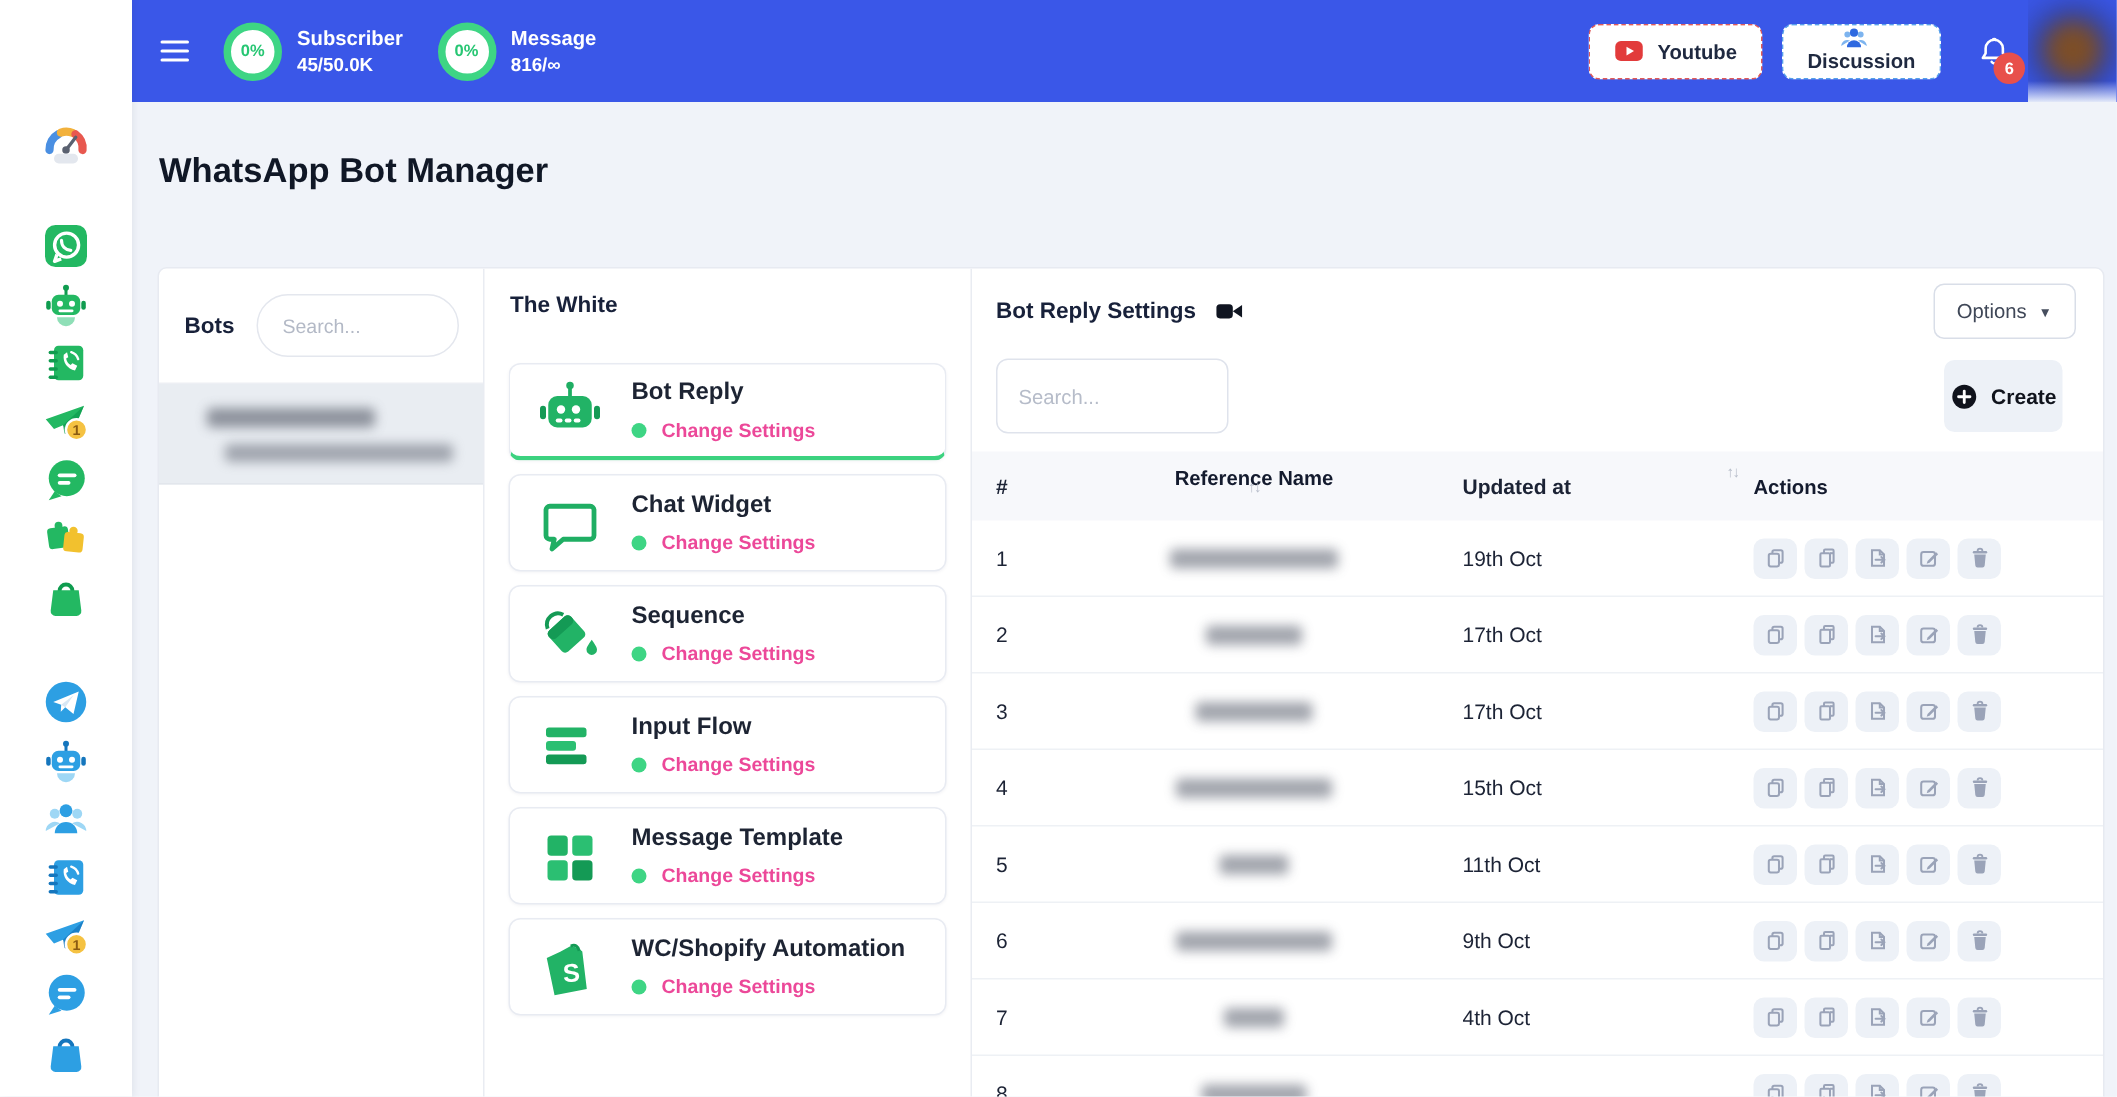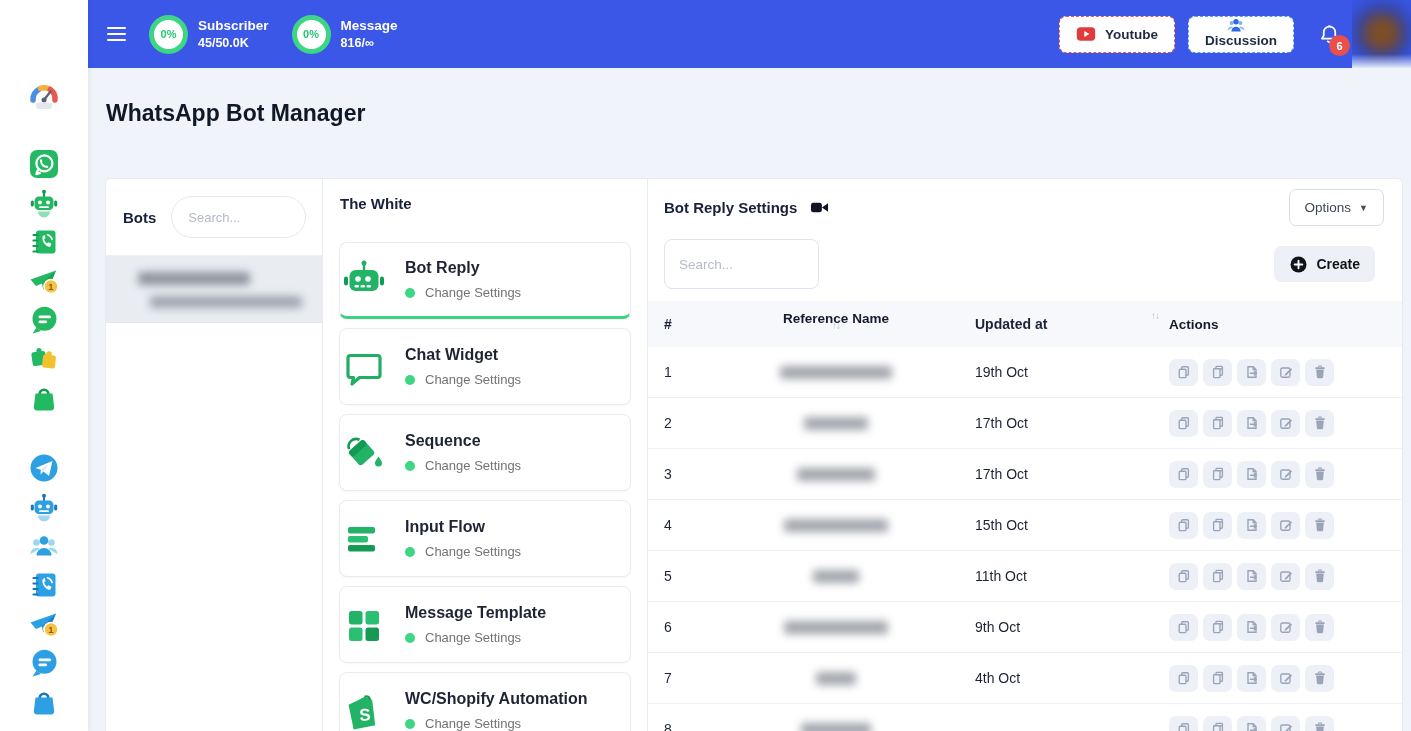--- a/index.html
+++ b/index.html
@@ -59,45 +59,45 @@
   .pill-search::placeholder { color:#b3b9c6; }
   .bots-divider { border-top:1px solid #edeff4; }
   .bot-item { background:#e9edf2; padding:16px 0 14px 32px; border-bottom:1px solid #e2e6ec; cursor:pointer; }
   .blur-line { display:block; height:13px; border-radius:3px; background:#6f7480; filter:blur(4px); opacity:.75; }
   .bot-item .blur-line + .blur-line { margin-top:11px; margin-left:12px; height:12px; opacity:.6; }
 
   
   .col-nav { width:325px; border-right:1px solid #e9ecf2; flex:none; padding:0 16px; }
   .nav-head { padding:16px 0 0 1px; font-size:15px; font-weight:700; color:#18213a; }
   .nav-cards { margin-top:30px; }
-  .nav-card { position:relative; border:1px solid #e8ebf2; border-radius:8px; height:77px; margin-bottom:9px;
-    display:flex; align-items:center; padding:0 0; background:#fff; cursor:pointer;
+  .nav-card { position:relative; border:1px solid #e8ebf2; border-radius:8px; height:65px; margin-bottom:9px;
+    display:flex; align-items:center; padding:0 16px; background:#fff; cursor:pointer;
     box-shadow:0 1px 2px rgba(25,35,65,.04); }
   .nav-card.active { border-bottom:3px solid #3cd27f; }
   .nav-ico { width:48px; height:48px; flex:none; }
   .nav-ico svg { width:100%; height:100%; display:block; }
   .nav-text { margin-left:17px; }
   .nav-title { font-size:16px; font-weight:600; color:#1d2433; }
   .nav-sub { display:flex; align-items:center; margin-top:8px; }
   .dot { width:10px; height:10px; border-radius:50%; background:#3ed584; margin-right:10px; flex:none; }
-  .nav-link { font-size:13px; font-weight:400; color:#737373; }
+  .nav-link { font-size:13px; font-weight:700; color:#ec4899; }
 
   
   .col-table { flex:1; display:flex; flex-direction:column; }
   .tbl-head { display:flex; align-items:center; padding:10px 18px 0 16px; }
   .tbl-title { font-size:15px; font-weight:700; color:#18213a; }
   .cam { margin-left:13px; width:19px; height:19px; }
   .options-btn { margin-left:auto; height:37px; border:1px solid #d9dee8; border-radius:7px; background:#fff;
     padding:0 15px; font-size:13.5px; color:#3f4757; display:flex; align-items:center; cursor:pointer; }
   .caret { margin-left:8px; font-size:9px; color:#464e5e; }
   .tbl-toolbar { display:flex; align-items:center; padding:13px 27px 12px 16px; }
   .box-search { width:155px; height:50px; border:1px solid #dfe3ec; border-radius:8px; padding:0 14px;
     font-size:13.5px; color:#3c4354; outline:none; }
   .box-search::placeholder { color:#b6bcc9; }
-  .create-btn { margin-left:auto; height:36px; background:#edf1f7; border-radius:7px; padding:0 15px;
+  .create-btn { margin-left:auto; height:48px; background:#edf1f7; border-radius:7px; padding:0 4px;
     font-size:14px; font-weight:600; color:#10131c; display:flex; align-items:center; cursor:pointer; }
   .create-btn svg { margin-right:8px; }
 
   .trow { display:flex; align-items:center; height:51px; border-bottom:1px solid #eef1f5; padding:0 16px; }
   .thead { background:#f7f8fb; font-weight:700; font-size:13.5px; color:#141b2e; height:46px; border-bottom:none; }
   .c-num { width:45px; font-size:14px; color:#1c2335; }
   .c-name { width:266px; display:flex; align-items:center; justify-content:space-between; padding-right:12px;flex-direction:column; }
   .c-date { width:194px; font-size:14px; color:#1c2335; display:flex; align-items:flex-start; justify-content:space-between; padding-right:10px; }
   .c-act { flex:1; display:flex; align-items:center; }
   .sort { font-size:10px; color:#b7bdca; letter-spacing:-1px; position:relative; top:-6px; cursor:pointer; }

